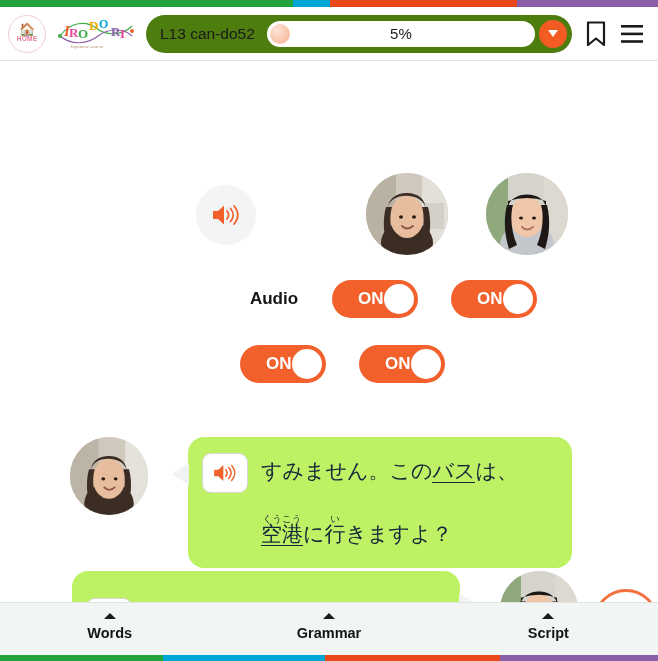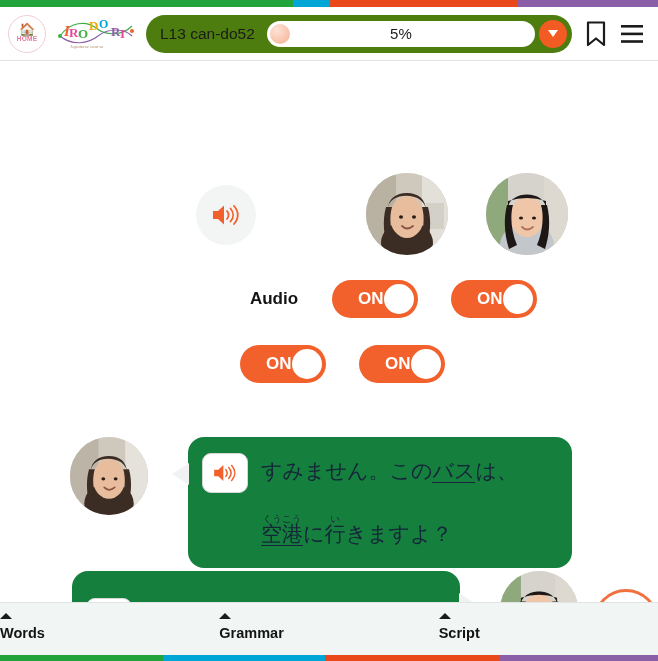--- a/index.html
+++ b/index.html
@@ -245,21 +245,21 @@
     border-radius: 50%;
     overflow: hidden;
     flex: none;
     background: #d8d6d0;
     position: absolute;
   }
   .dlg-avatar.a1 { left: 70px; top: 10px; }
   .dlg-avatar.a2 { left: 500px; top: 144px; }
 
   .bubble {
-    background: #15803d;
+    background: #bef264;
     border-radius: 16px;
     padding: 14px 18px 16px 14px;
     display: flex;
     align-items: flex-start;
     position: relative;
   }
   .bubble.b1 {
     position: absolute;
     left: 188px;
     top: 10px;
@@ -350,20 +350,21 @@
     width: 658px;
     height: 59px;
     background: #f1f5f4;
     border-top: 1px solid #e0e4e3;
     display: flex;
   }
   .nav-item {
     flex: 1 1 0;
     display: flex;
     flex-direction: column;
+    align-items: center;
     justify-content: center;
     padding-bottom: 10px;
     gap: 6px;
   }
   .nav-caret {
     width: 0; height: 0;
     border-left: 6px solid transparent;
     border-right: 6px solid transparent;
     border-bottom: 6px solid #1b1b1b;
   }

